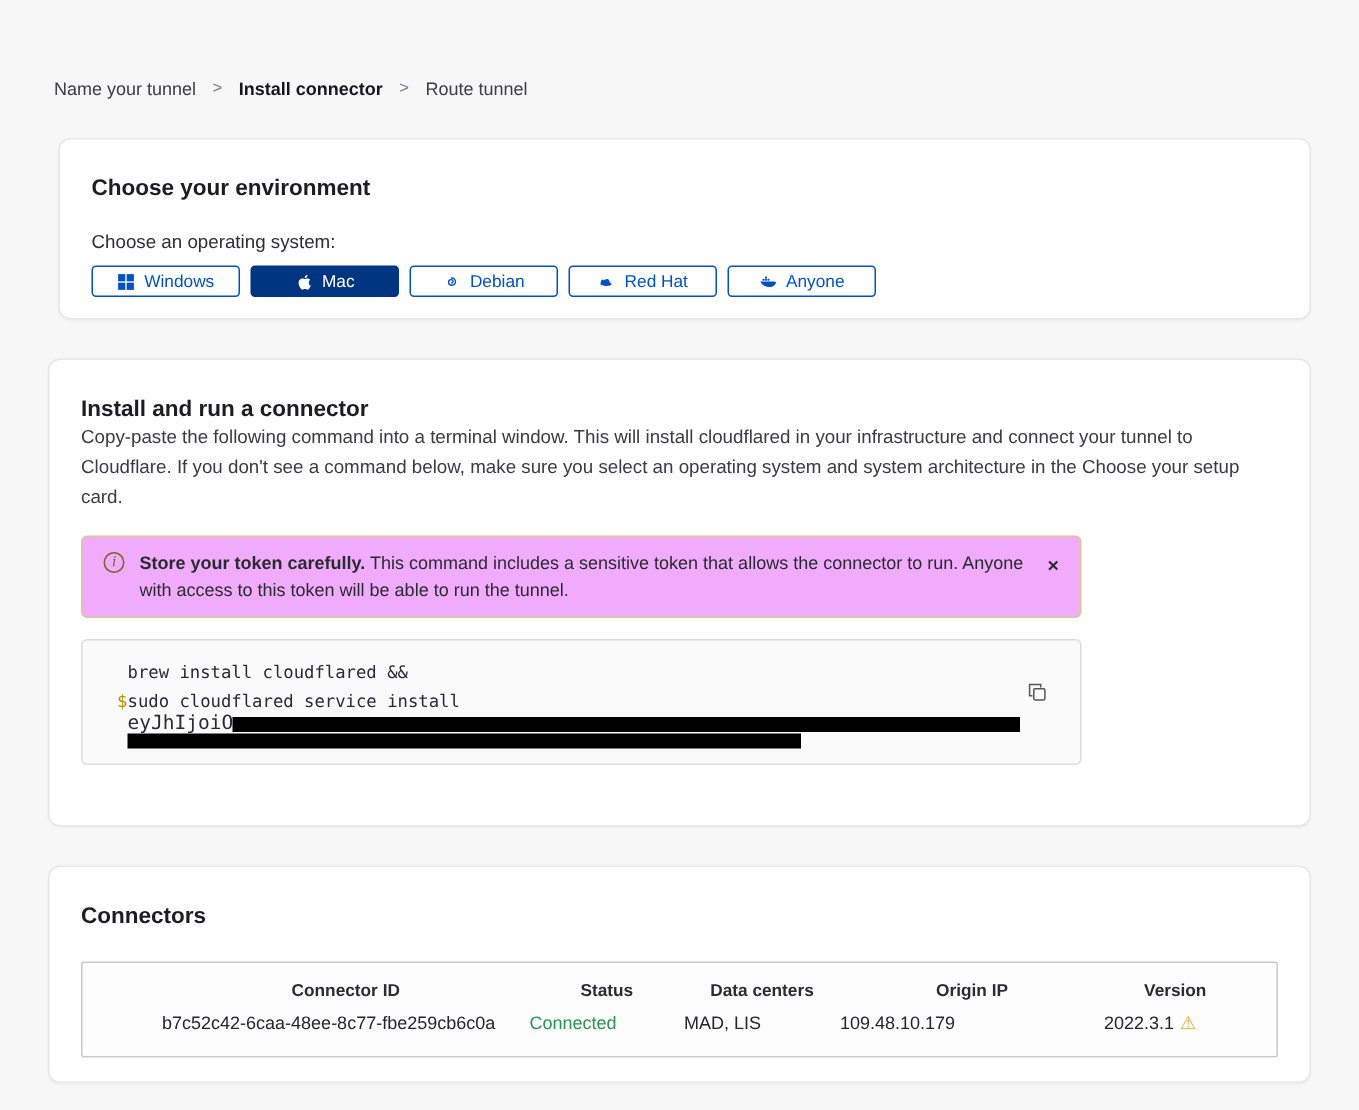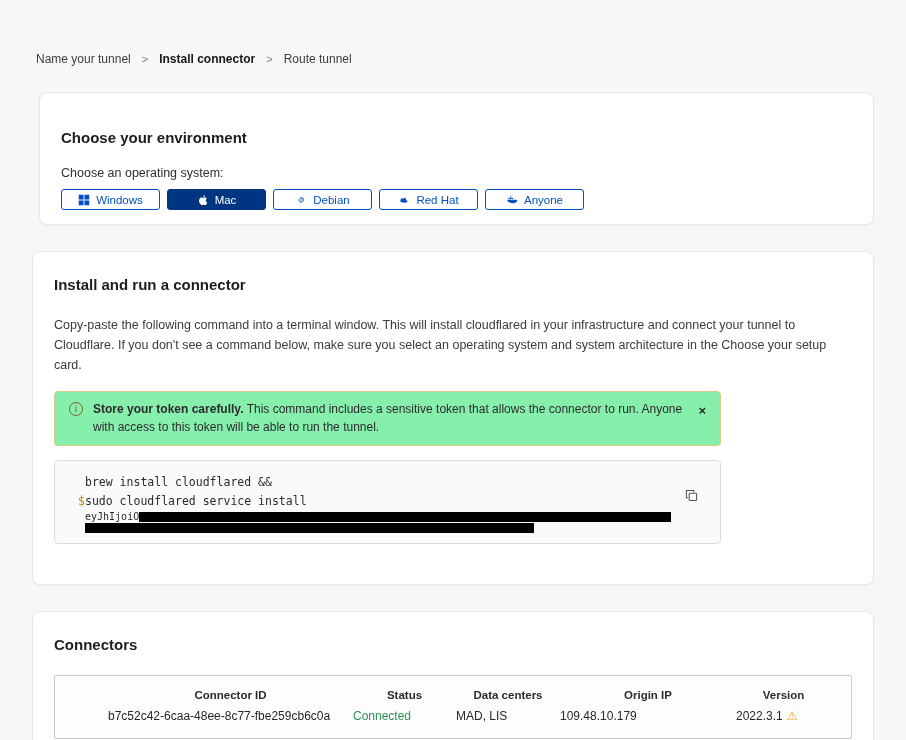--- a/index.html
+++ b/index.html
@@ -17,21 +17,21 @@
   .sep { color: #7a7a80; font-size: 11px; }
 
   
   .card {
     margin: 26px 32px 0;
     background: #fff;
     border: 1px solid #e7e7ea;
     border-radius: 8px;
     box-shadow: 0 1px 2px rgba(0,0,0,0.04);
   }
-  .card-1 { padding: 36px 21px 14px; margin-left: 39px; }
+  .card-1 { padding: 24px 21px 14px; margin-left: 39px; }
   .card-2 { padding: 24px 21px 40px; }
   .card-3 { padding: 24px 21px 16px; }
   .card-title { font-size: 15px; font-weight: bold; color: #1d1d20; }
 
   
   .os-label { margin-top: 20px; font-size: 12.5px; color: #2e2e33; }
   .os-row { margin-top: 9px; display: flex; }
   .os-btn {
     width: 99px; height: 21px; margin-right: 7px;
     display: inline-flex; align-items: center; justify-content: center; gap: 6px;
@@ -41,24 +41,24 @@
   }
   .os-btn.selected {
     background: var(--selected-navy, #003681);
     border-color: var(--selected-navy, #003681);
     color: #fff;
   }
   .os-icon { display: inline-flex; }
   .os-icon svg { width: 12px; height: 12px; }
 
   
-  .desc { margin-top: 22px; font-size: 12.5px; line-height: 1.6; color: #3b3b40; max-width: 800px; }
+  .desc { font-size: 12.5px; line-height: 1.6; color: #3b3b40; max-width: 800px; }
   .warning-box {
     margin-top: 16px; width: 667px;
-    background: #86efac; border: 1px solid #d8c88c; border-radius: 4px;
+    background: #f0abfc; border: 1px solid #d8c88c; border-radius: 4px;
     padding: 8px 12px 9px 14px;
     display: flex; align-items: flex-start;
     font-size: 12px; line-height: 1.5; color: #2b2b2f;
   }
   .info-icon {
     flex: none; width: 14px; height: 14px; margin: 2px 10px 0 0;
     border: 1px solid #756428; border-radius: 50%; color: #756428;
     display: inline-flex; align-items: center; justify-content: center;
   }
   .info-icon::after { content: "i"; font-family: "Liberation Serif", serif; font-style: italic; font-size: 10px; line-height: 1; }
@@ -71,21 +71,21 @@
 
   .code-block {
     margin-top: 14px; width: 667px; position: relative;
     background: #fafafa; border: 1px solid #dcdcdc; border-radius: 4px;
     padding: 12px 40px 10px 16px;
     font-family: "DejaVu Sans Mono", monospace; font-size: 11.5px; color: #2b2b2f;
   }
   .code-line { display: flex; line-height: 19px; text-align: right; }
   .gutter { flex: none; width: 14px; color: #c28a00; }
   .token-line { display: flex; align-items: center; height: 11px; }
-  .token-text { font-size: 10px; }
+  .token-text { font-size: 13px; }
   .bar { display: inline-block; height: 10px; background: #000; }
   .copy-btn { position: absolute; right: 20px; top: 26px; background: none; border: none; cursor: pointer; padding: 2px; }
 
   
   .table { margin-top: 22px; border: 1px solid #c8cacd; border-radius: 2px; background: #fdfdfd; }
   .t-head, .t-row {
     display: grid;
     grid-template-columns: 245px 103px 104px 176px 1fr;
     padding-left: 53px; padding-right: 20px;
   }

